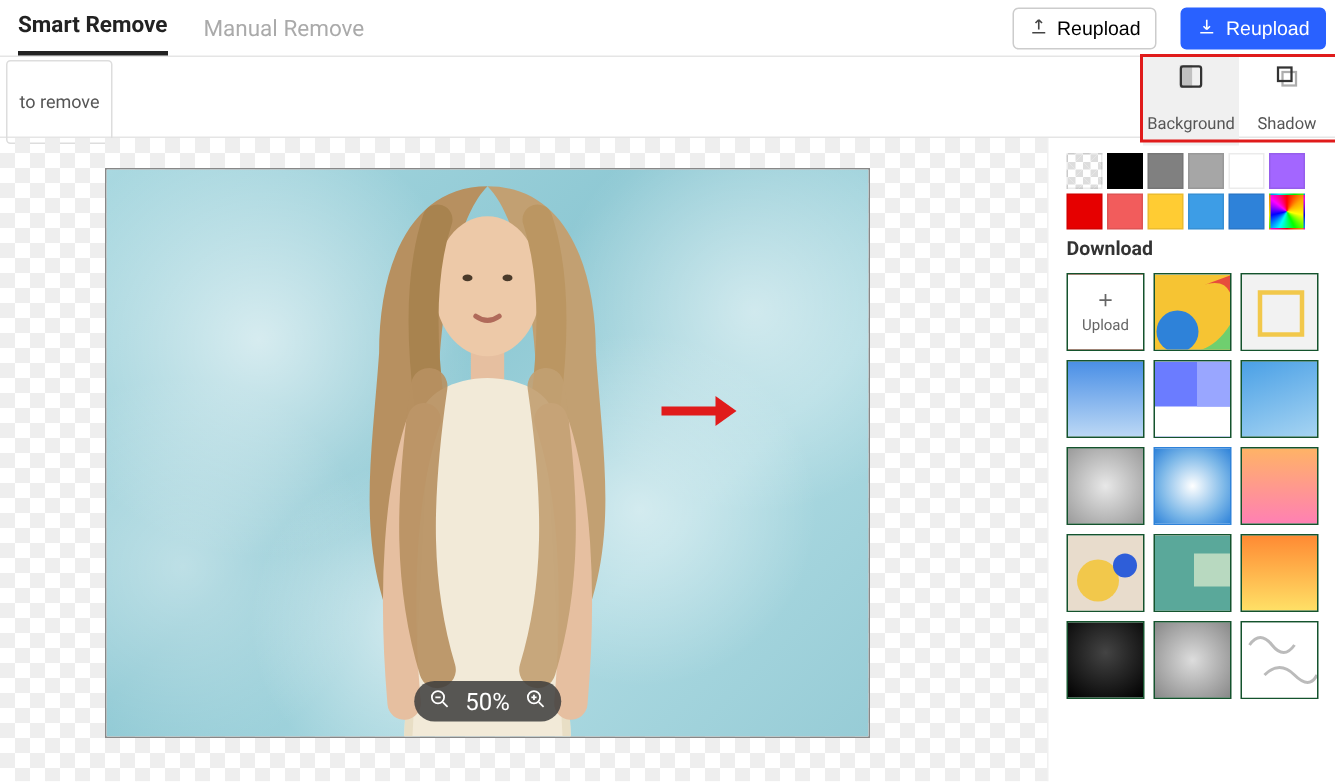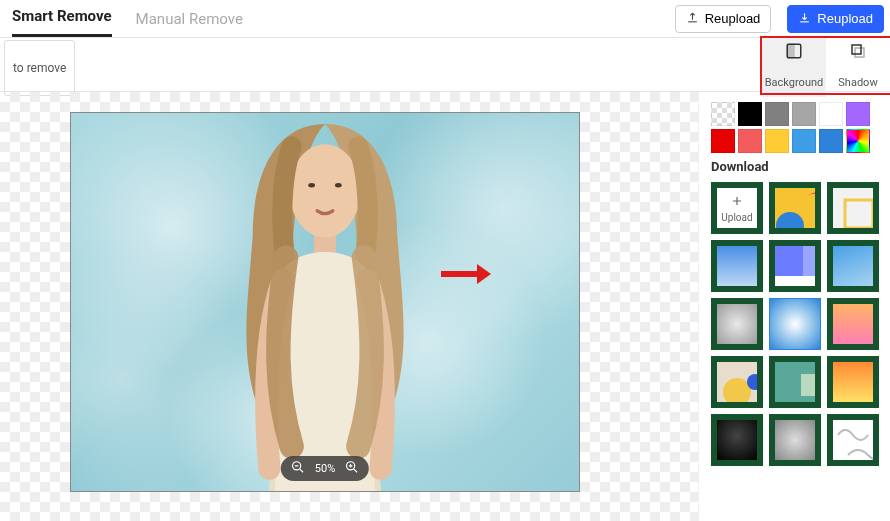--- a/index.html
+++ b/index.html
@@ -39,21 +39,21 @@
   .image-frame { position: absolute; left: 70px; top: 20px; width: 510px; height: 380px; border: 1px solid #888; overflow: hidden; }
   .water-bg { position: absolute; inset: 0; background:
     radial-gradient(circle at 20% 30%, rgba(255,255,255,.6), transparent 30%),
     radial-gradient(circle at 70% 60%, rgba(255,255,255,.5), transparent 28%),
     radial-gradient(circle at 40% 80%, rgba(255,255,255,.55), transparent 25%),
     radial-gradient(circle at 85% 25%, rgba(255,255,255,.5), transparent 26%),
     radial-gradient(circle at 10% 70%, rgba(255,255,255,.4), transparent 24%),
     linear-gradient(135deg,#a9d8e0,#8fc9d4 40%,#abd9e1 70%,#97ccd6);
   }
   .person { position: absolute; left: 50%; top: 0; transform: translateX(-50%); width: 230px; height: 100%; }
-  .zoom-pill { position: absolute; left: 50%; bottom: 10px; transform: translateX(-50%); background: rgba(60,60,60,.85); color: #fff; border-radius: 16px; padding: 4px 10px; display: flex; align-items: center; gap: 10px; font-size: 11px; }
+  .zoom-pill { position: absolute; left: 50%; bottom: 10px; transform: translateX(-50%); background: rgba(60,60,60,.85); color: #fff; border-radius: 16px; padding: 4px 10px; display: flex; align-items: center; gap: 10px; font-size: 16px; }
   .zoom-pill svg { width: 14px; height: 14px; cursor: pointer; }
 
   .arrow { position: absolute; right: 205px; top: 170px; width: 54px; height: 24px; pointer-events: none; }
 
   
   .panel { width: 192px; padding: 10px 6px 6px 12px; overflow-y: hidden; border-left: 1px solid #f0f0f0; }
   .panel h4 { font-size: 13px; font-weight: 700; margin: 6px 0 8px 0; }
   .swatches { display: flex; flex-wrap: wrap; gap: 3px; margin-bottom: 6px; }
   .swatch { width: 24px; height: 24px; cursor: pointer; border: 1px solid rgba(0,0,0,.08); }
   .swatch.transparent {
@@ -62,21 +62,21 @@
       linear-gradient(-45deg,#ddd 25%,transparent 25%),
       linear-gradient(45deg,transparent 75%,#ddd 75%),
       linear-gradient(-45deg,transparent 75%,#ddd 75%);
     background-size: 10px 10px;
     background-position: 0 0,0 5px,5px -5px,-5px 0;
     background-color:#fff;
   }
   .swatch.rainbow { background: conic-gradient(red,orange,yellow,lime,cyan,blue,magenta,red); }
 
   .templates { display: grid; grid-template-columns: repeat(3, 52px); gap: 6px; }
-  .tmpl { width: 52px; height: 52px; border: 6px solid #14532d; cursor: pointer; position: relative; overflow: hidden; }
+  .tmpl { width: 52px; height: 52px; border: 1px solid #14532d; cursor: pointer; position: relative; overflow: hidden; }
   .tmpl.upload { display:flex; flex-direction:column; align-items:center; justify-content:center; gap:2px; font-size:10px; color:#666; }
   .tmpl.upload svg { width:14px; height:14px; }
   .red-outline-upload { position:absolute; inset:-3px; border:3px solid #e01b1b; pointer-events:none; }
 
 </style>
 </head>
 <body>
 
 <div class="topbar">
   <div class="tabs-left">

